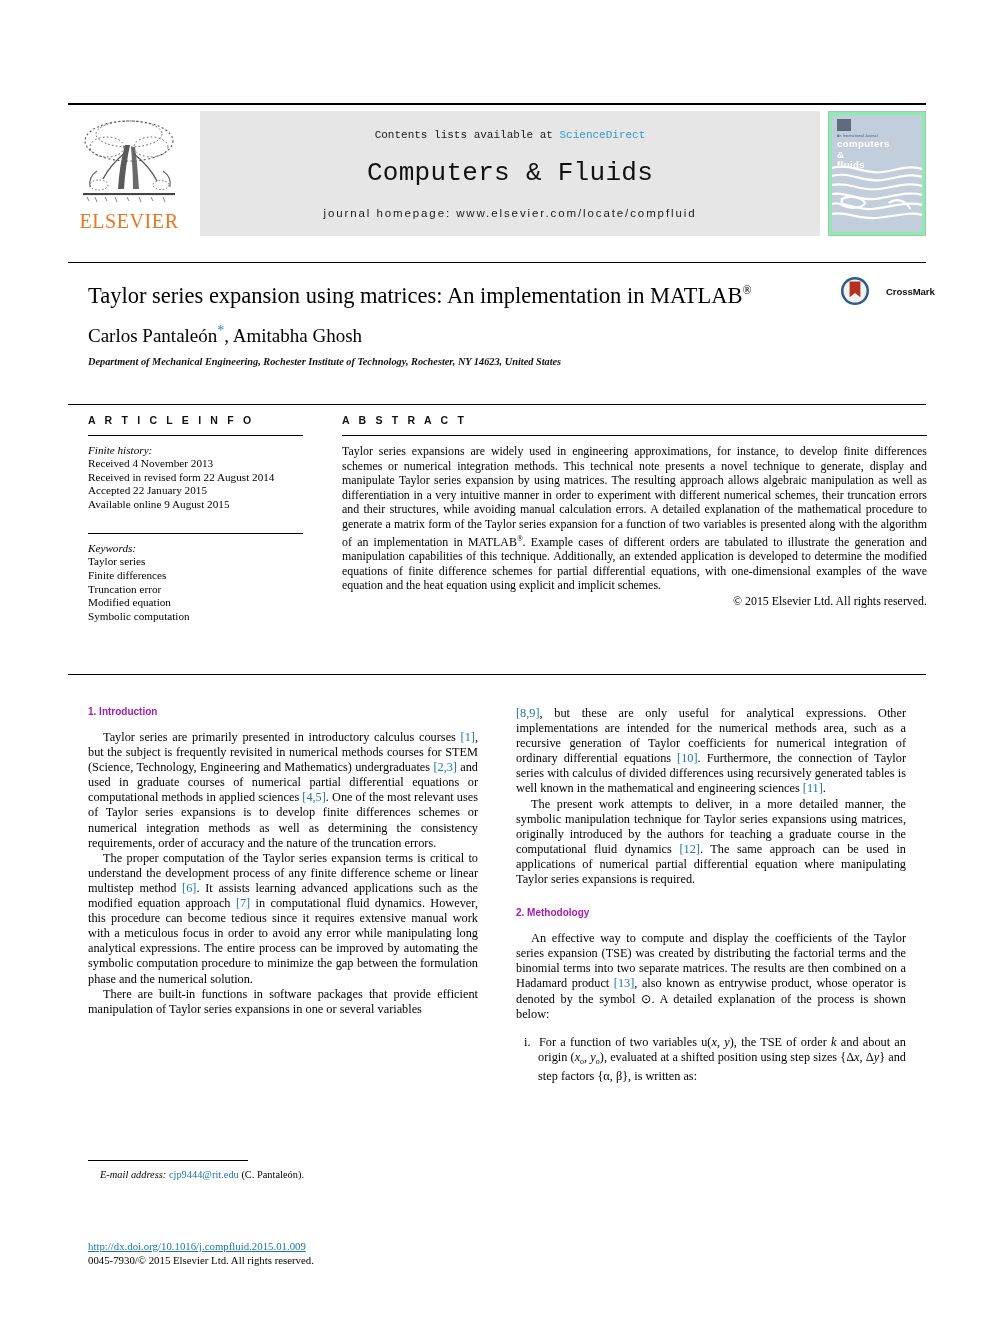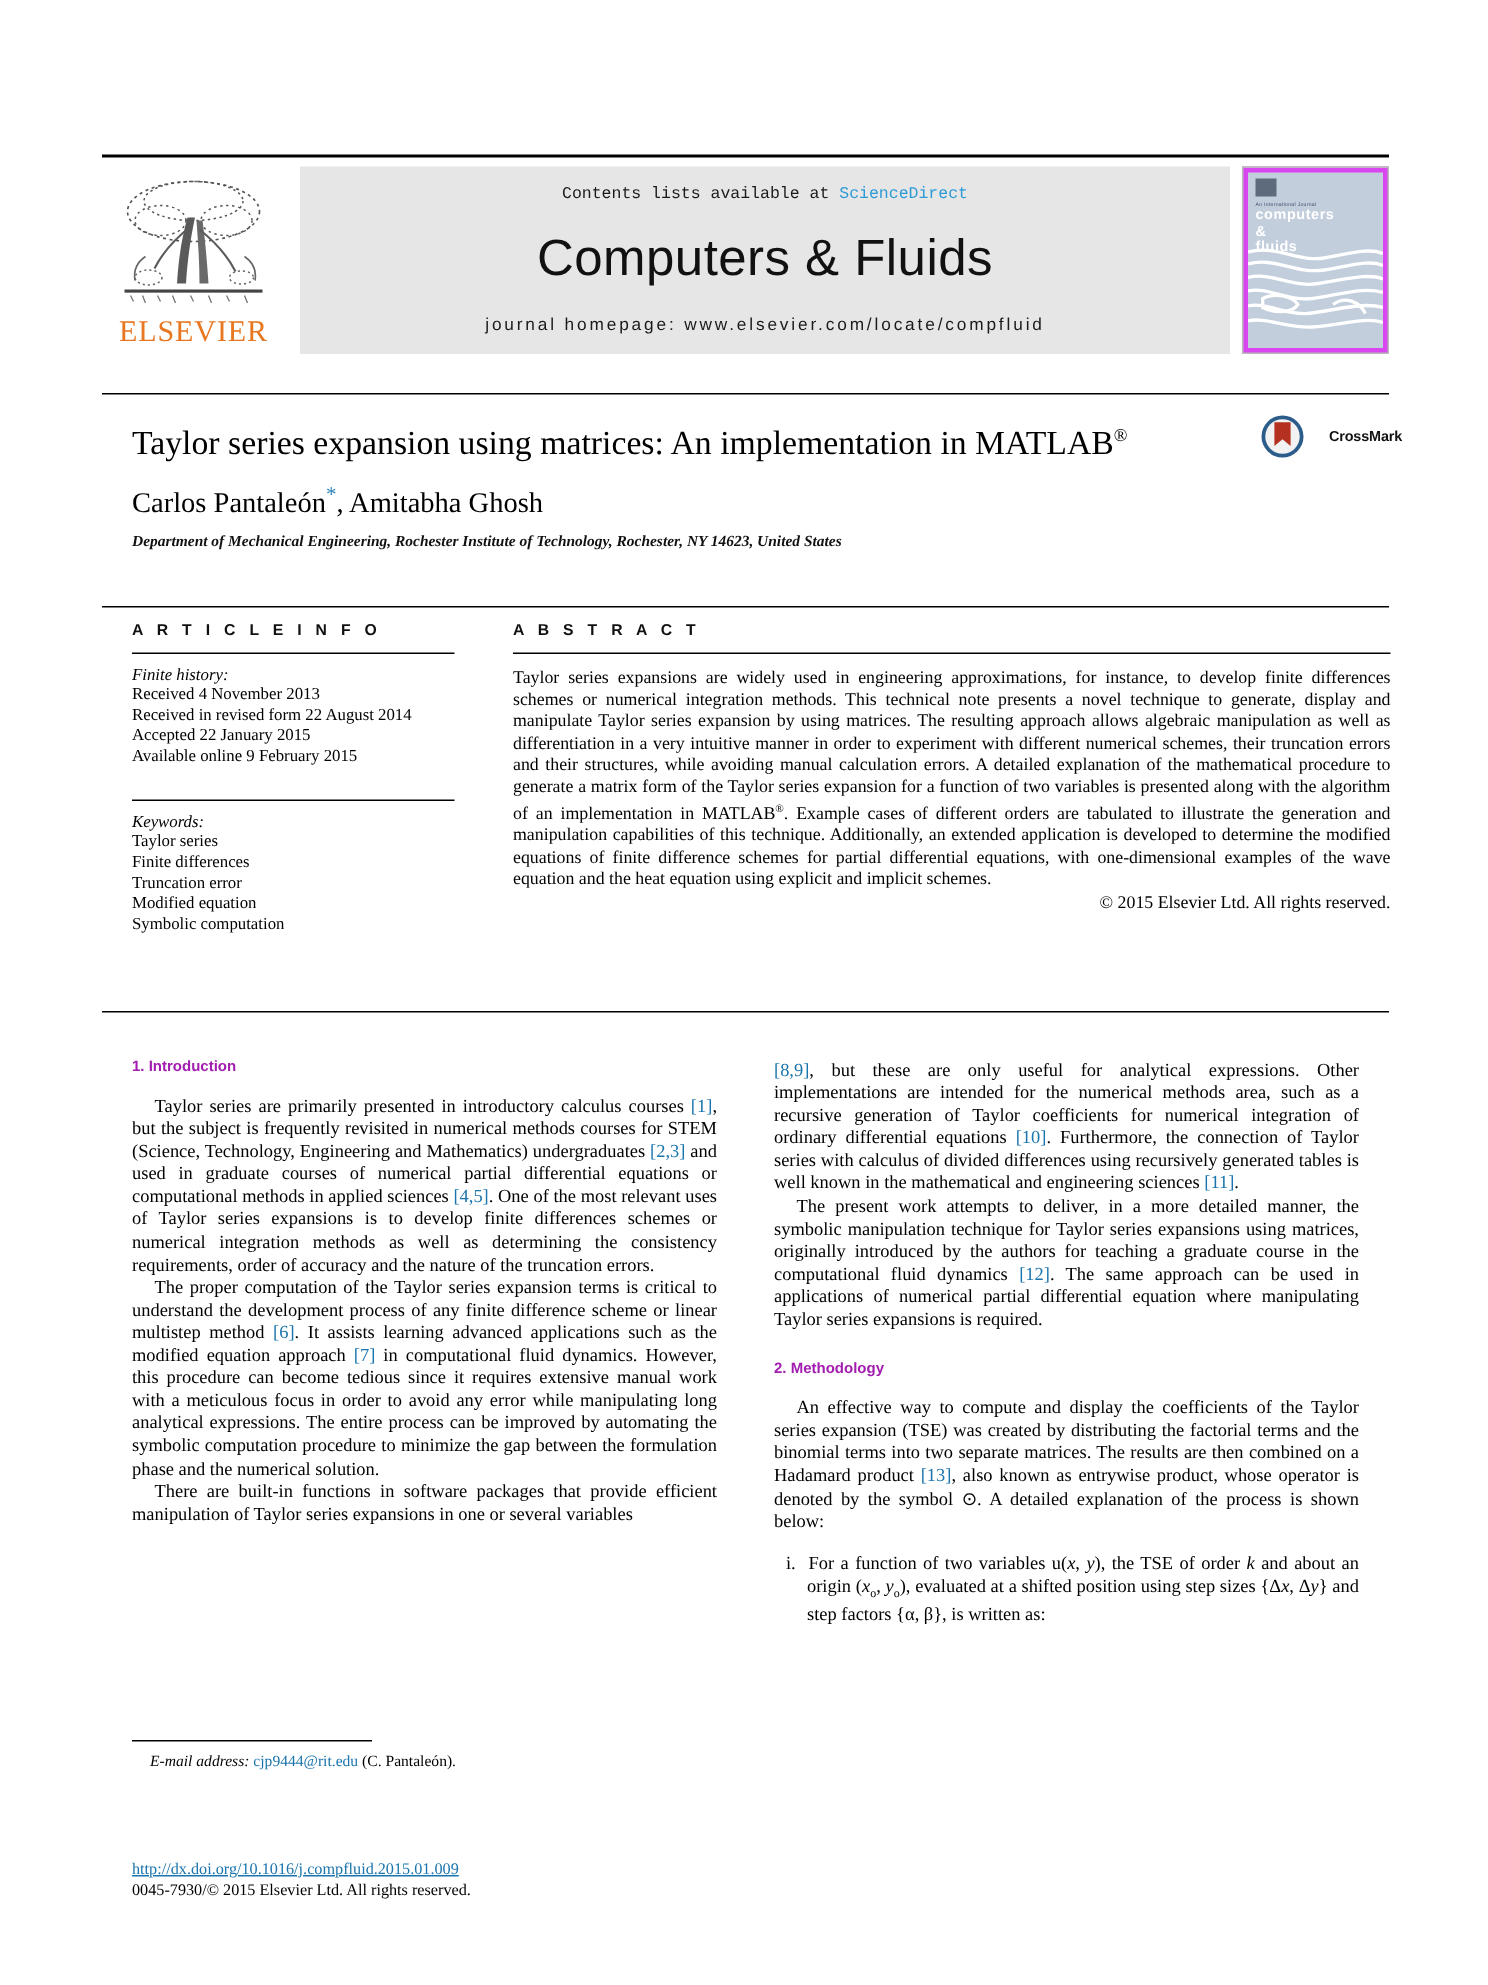--- a/index.html
+++ b/index.html
@@ -79,38 +79,38 @@
     position: relative;
   }
   .contents-line {
     font-family: Liberation Mono, monospace;
     font-size: 11px;
     color: #1a1a1a;
     margin-top: 6px;
   }
   .contents-line .sd { color: #2e9bd6; }
   .journal-title {
-    font-family: Liberation Sans, sans-serif;
-    font-size: 34px;
+    font-family: Liberation Mono, monospace;
+    font-size: 26px;
     letter-spacing: .3px;
     margin: 17px 0 19px 0;
     color: #111;
   }
   .homepage-line {
     font-family: "Liberation Sans", sans-serif;
     font-size: 11.5px;
     letter-spacing: 1.9px;
     color: #1a1a1a;
     margin-bottom: 6px;
   }
   .cover-thumb {
     flex: 0 0 98px;
     width: 98px;
     border: 1px solid #b9b9b9;
-    background: #d946ef;
+    background: #86efac;
     padding: 3px;
     box-sizing: border-box;
     position: relative;
   }
   .cover-inner {
     width: 100%;
     height: 100%;
     background: #c3cedd;
     position: relative;
     overflow: hidden;
@@ -397,21 +397,21 @@
   <div class="panel-rule-top"></div>
   <div class="panel-rule-bot"></div>
 
   <div class="info-col">
     <div class="section-caps">A R T I C L E   I N F O</div>
     <div class="thin-rule"></div>
     <div class="info-head">Finite history:</div>
     <div class="info-line">Received 4 November 2013</div>
     <div class="info-line">Received in revised form 22 August 2014</div>
     <div class="info-line">Accepted 22 January 2015</div>
-    <div class="info-line">Available online 9 February 2015</div>
+    <div class="info-line">Available online 9 August 2015</div>
 
     <div class="kw-block">
       <div class="thin-rule"></div>
       <div class="info-head">Keywords:</div>
       <div class="info-line">Taylor series</div>
       <div class="info-line">Finite differences</div>
       <div class="info-line">Truncation error</div>
       <div class="info-line">Modified equation</div>
       <div class="info-line">Symbolic computation</div>
     </div>

